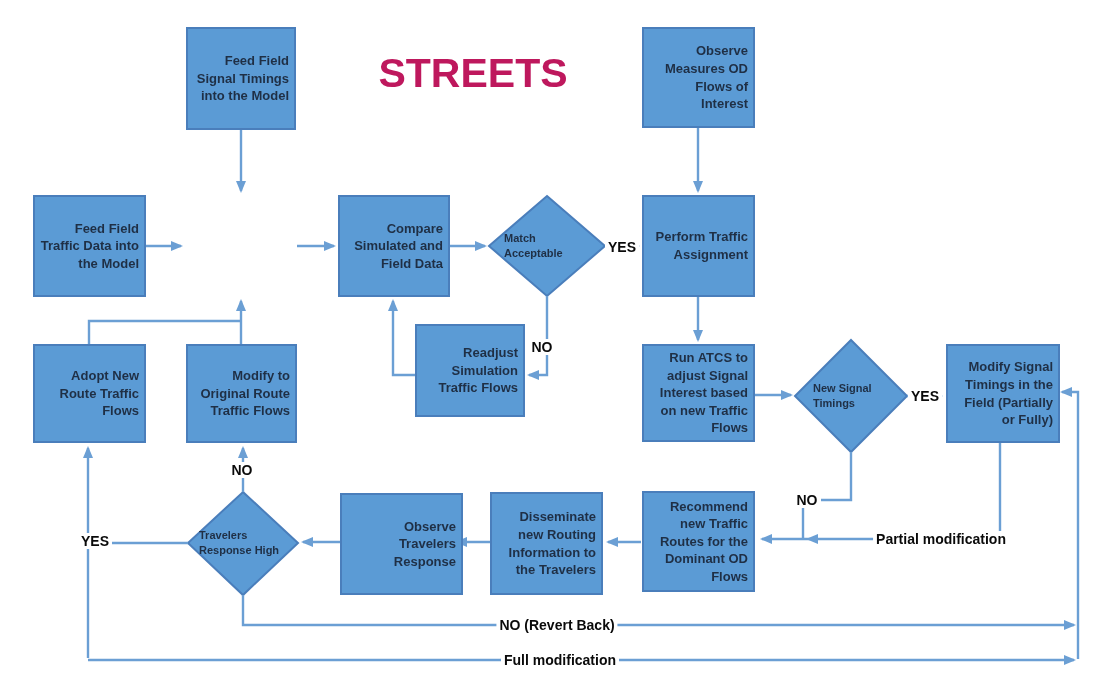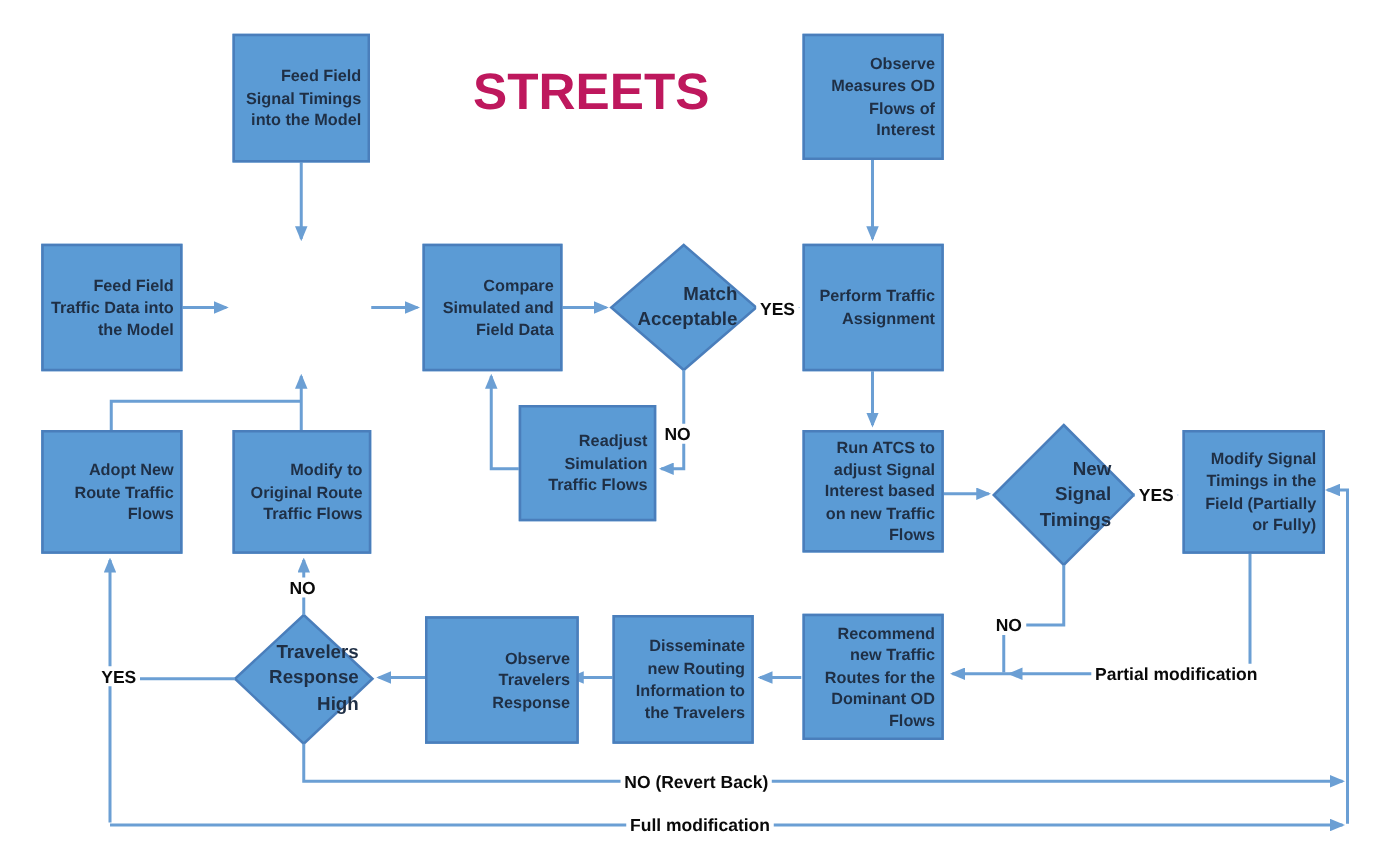--- a/index.html
+++ b/index.html
@@ -21,21 +21,21 @@
   svg .diamond{fill:var(--node-fill);stroke:var(--node-border);stroke-width:2;}
   .node{
     position:absolute;box-sizing:border-box;background:var(--node-fill);
     border:2px solid var(--node-border);
     display:flex;align-items:center;justify-content:center;
     text-align:right;font-weight:bold;font-size:13px;line-height:1.35;
     color:var(--node-text);padding:3px 5px;
   }
   .dlabel{
     position:absolute;transform:translate(-50%,-50%);
-    text-align:right;font-weight:bold;font-size:15px;line-height:1.35;
+    text-align:left;font-weight:bold;font-size:11px;line-height:1.35;
     color:var(--node-text);
   }
   .elabel{
     position:absolute;transform:translate(-50%,-50%);
     background:var(--bg);padding:0 3px;white-space:nowrap;
     font-weight:bold;font-size:14px;color:var(--label-text);
   }
   .title{
     position:absolute;left:473px;top:50px;transform:translateX(-50%);
     font-size:41px;font-weight:900;letter-spacing:0px;color:#be185d;

